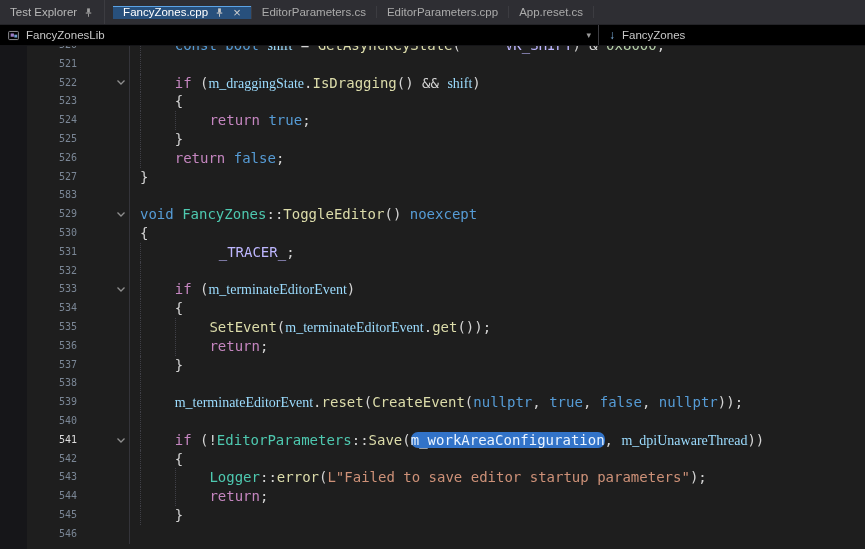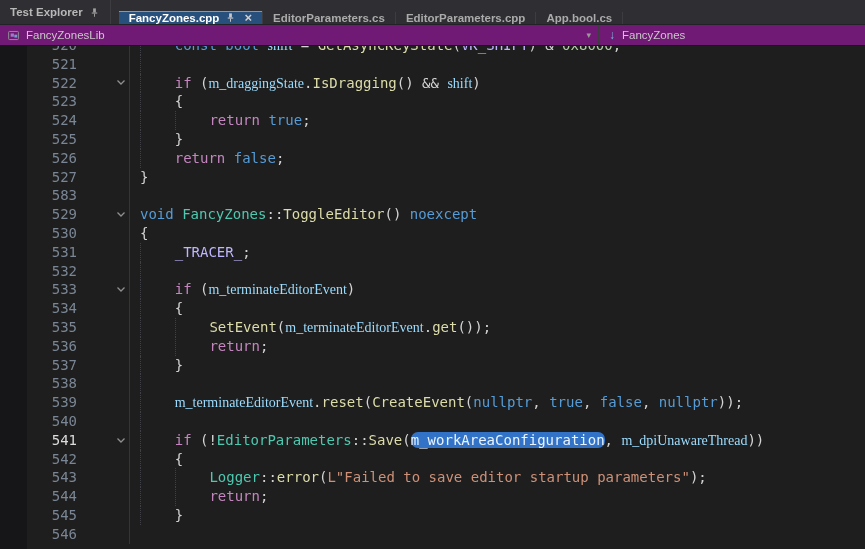--- a/index.html
+++ b/index.html
@@ -9,35 +9,35 @@
     -webkit-font-smoothing:antialiased;
   }
   
   .tabbar{
     height:25px;background:#2e2e33;display:flex;align-items:stretch;
     border-bottom:1px solid #232327;box-sizing:border-box;
   }
   .tab{
     display:flex;align-items:center;gap:6px;padding:0 10px;
     font-size:11.5px;color:#ababab;border-right:1px solid #3c3c41;
-    white-space:nowrap;cursor:default;box-sizing:border-box;font-weight:bold;
+    white-space:nowrap;cursor:default;box-sizing:border-box;
   }
   .tab.tool{color:#b8b8b8;}
   .tab-gap{width:8px;}
-  .doc-tabs{display:flex;align-items:flex-end;}
+  .doc-tabs{display:flex;align-items:center;}
   .tab.active{
     background:#28507c;color:#ffffff;
     box-shadow:inset 0 1px 0 #5ba3e6;
   }
   .tab .close{
     font-size:13px;line-height:13px;color:#d0d0d0;margin-left:2px;
   }
   
   .navbar{
-    height:21px;background:#701a75;display:flex;align-items:stretch;
+    height:21px;background:#000000;display:flex;align-items:stretch;
     border-bottom:1px solid #151518;box-sizing:border-box;
   }
   .nav-dd{display:flex;align-items:center;font-size:11.5px;color:#c8c8c8;}
   .nav-dd.project{width:598px;padding:0 7px;gap:6px;box-sizing:border-box;}
   .nav-dd.project .chev{margin-left:auto;color:#9a9a9a;font-size:9px;}
   .nav-sep{width:1px;background:#3c3c41;}
   .nav-dd.scope{flex:1;padding:0 10px;gap:7px;}
   .member-arrow{color:#7fb2e0;font-size:12px;font-weight:bold;}
   
   .editor{
@@ -46,41 +46,41 @@
   }
   .editor::before{
     content:"";position:absolute;left:0;top:0;width:27px;height:100%;
     background:#161619;
   }
   #code-rows{position:relative;}
   .row{display:flex;height:18.8px;line-height:18.8px;font-size:14px;}
   .row.clip{margin-top:-10px;}
   .glyph{width:27px;flex:none;}
   .num{
-    width:50px;flex:none;text-align:right;color:#7a8695;font-size:14px;
+    width:50px;flex:none;text-align:right;color:#7a8695;font-size:10px;
   }
   .num.cur{color:#dcdcdc;}
   .fold{
     width:16px;flex:none;margin-left:36px;
     display:flex;align-items:center;justify-content:center;
   }
   .code{
     flex:1;border-left:1px solid #34343a;padding-left:10px;
     white-space:pre;color:var(--c-plain,#d4d4d4);
   }
   .ind{
     display:inline-block;width:4ch;height:18.8px;vertical-align:top;
     border-left:1px dotted #3f3f46;
   }
   .tk-k{color:var(--c-keyword,#569cd6);}
   .tk-c{color:var(--c-control,#c586c0);}
   .tk-t{color:var(--c-type,#4ec9b0);}
   .tk-f{color:var(--c-function,#dcdcaa);}
   .tk-v{color:var(--c-variable,#9cdcfe);font-family:Liberation Serif, serif;}
-  .tk-m{color:var(--c-macro,#beb7ff);}
+  .tk-m{color:var(--c-macro,#beb7ff);margin-left:44px;}
   .tk-s{color:var(--c-string,#ce9178);}
   .tk-n{color:var(--c-number,#b5cea8);}
   .tk-p{color:var(--c-plain,#d4d4d4);}
   .tk-sel{
     background:var(--c-selection_bg,#3273c8);color:#eaf4ff;border-radius:7px;
   }
 </style>
 </head>
 <body>
 
@@ -108,21 +108,21 @@
         </svg>
         <span class="close">×</span>
       </div>
       <div class="tab">
         <span>EditorParameters.cs</span>
       </div>
       <div class="tab">
         <span>EditorParameters.cpp</span>
       </div>
       <div class="tab">
-        <span>App.bool.cs</span>
+        <span>App.reset.cs</span>
       </div>
     </div>
 </div>
 
 <div class="navbar">
   <div class="nav-dd project">
     <svg width="13" height="13" viewBox="0 0 16 16">
       <rect x="2" y="3" width="12" height="10" rx="1" fill="none" stroke="#8f8f95" stroke-width="1.2"></rect>
       <rect x="4.5" y="5.5" width="4" height="4" fill="#9b7cc6"></rect>
       <rect x="9" y="7" width="3.5" height="3.5" fill="#6f9fd0"></rect>

